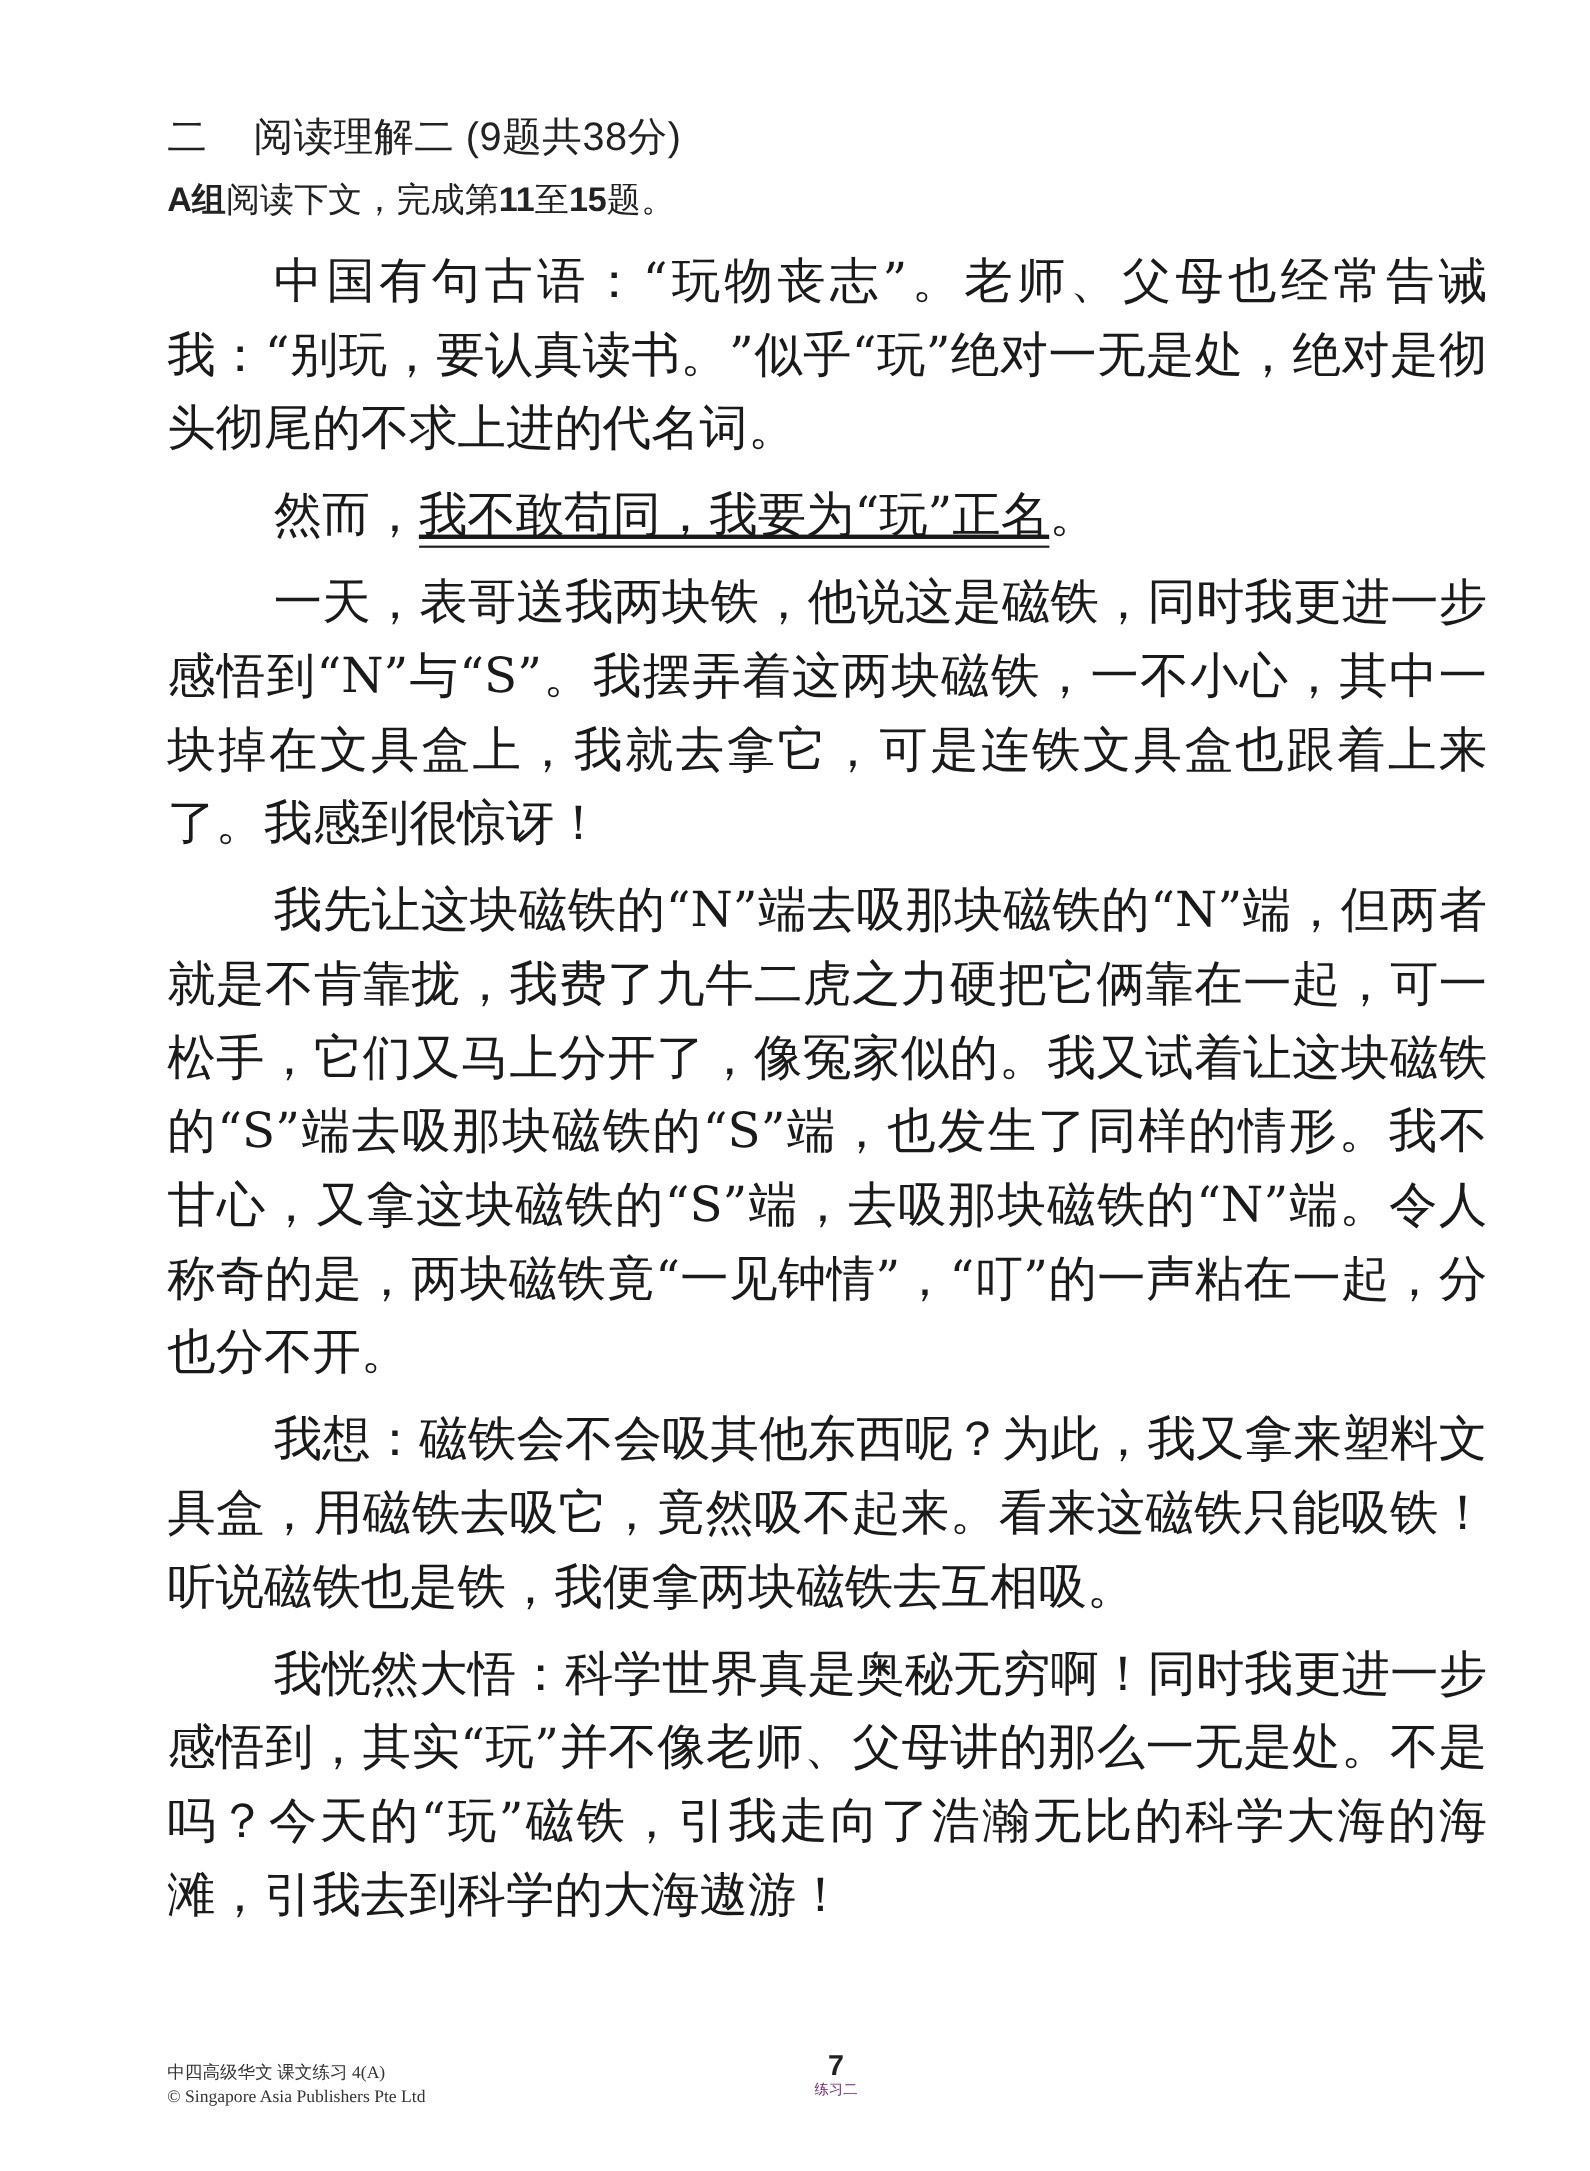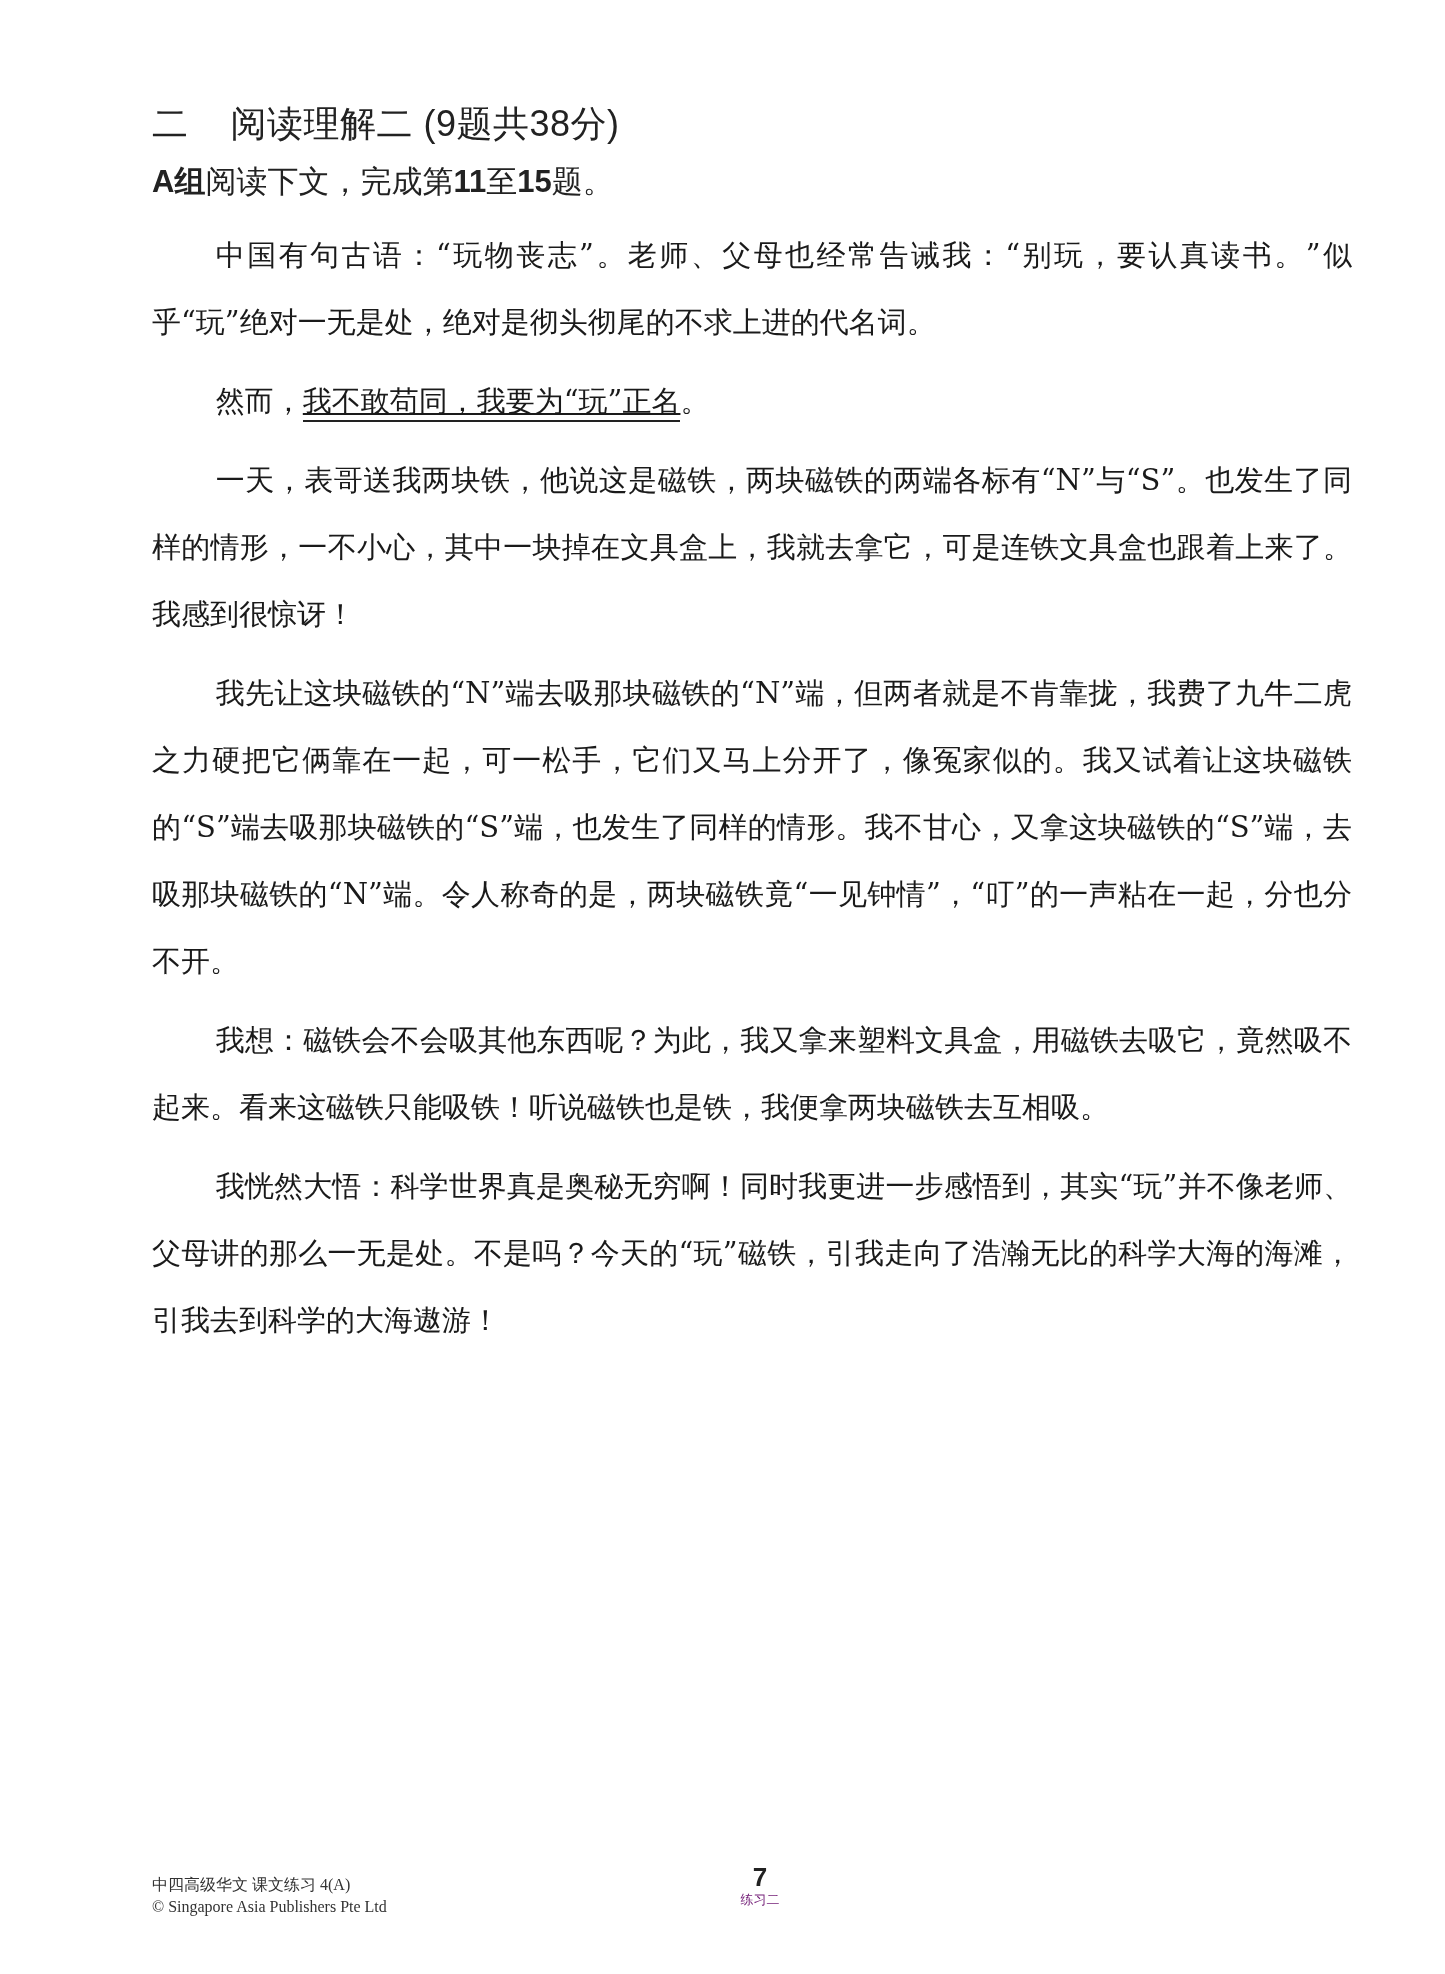--- a/index.html
+++ b/index.html
@@ -14,21 +14,21 @@
   .group-title {
     position: absolute; left: 152px; top: 150px;
     font-family: "Liberation Sans", "DejaVu Sans", sans-serif;
     font-size: 31px; line-height: 40px; color: #222;
   }
   .group-title .grp { font-weight: bold; }
   .group-title .b { font-weight: bold; }
   .article {
     position: absolute; left: 152px; top: 210px; width: 1200px;
     font-family: "DejaVu Serif", "Liberation Serif", serif;
-    font-size: 29px; line-height: 67px; color: #1a1a1a;
+    font-size: 44px; line-height: 67px; color: #1a1a1a;
     text-align: justify; text-justify: inter-character;
   }
   .article p { margin: 0 0 12px 0; text-indent: 2.2em; }
   .ul { border-bottom: 2px solid #222; padding-bottom: 2px; text-decoration: underline; }
   .footer-left {
     position: absolute; left: 152px; top: 1862px;
     font-family: "Liberation Serif", "DejaVu Serif", serif;
     font-size: 16px; line-height: 22px; color: #333;
   }
   .footer-center {
@@ -51,21 +51,21 @@
     <span class="num">二</span><span>阅读理解二 (9题共38分)</span>
   </div>
 
   <div class="group-title">
     <span class="grp">A组</span><span>阅读下文，完成第</span><span class="b">11</span><span>至</span><span class="b">15</span><span>题。</span>
   </div>
 
   <div class="article">
     <p>中国有句古语：“玩物丧志”。老师、父母也经常告诫我：“别玩，要认真读书。”似乎“玩”绝对一无是处，绝对是彻头彻尾的不求上进的代名词。</p>
     <p><span>然而，</span><span class="ul">我不敢苟同，我要为“玩”正名</span><span>。</span></p>
-    <p>一天，表哥送我两块铁，他说这是磁铁，两块磁铁的两端各标有“N”与“S”。也发生了同样的情形，一不小心，其中一块掉在文具盒上，我就去拿它，可是连铁文具盒也跟着上来了。我感到很惊讶！</p>
+    <p>一天，表哥送我两块铁，他说这是磁铁，同时我更进一步感悟到“N”与“S”。我摆弄着这两块磁铁，一不小心，其中一块掉在文具盒上，我就去拿它，可是连铁文具盒也跟着上来了。我感到很惊讶！</p>
     <p>我先让这块磁铁的“N”端去吸那块磁铁的“N”端，但两者就是不肯靠拢，我费了九牛二虎之力硬把它俩靠在一起，可一松手，它们又马上分开了，像冤家似的。我又试着让这块磁铁的“S”端去吸那块磁铁的“S”端，也发生了同样的情形。我不甘心，又拿这块磁铁的“S”端，去吸那块磁铁的“N”端。令人称奇的是，两块磁铁竟“一见钟情”，“叮”的一声粘在一起，分也分不开。</p>
     <p>我想：磁铁会不会吸其他东西呢？为此，我又拿来塑料文具盒，用磁铁去吸它，竟然吸不起来。看来这磁铁只能吸铁！听说磁铁也是铁，我便拿两块磁铁去互相吸。</p>
     <p>我恍然大悟：科学世界真是奥秘无穷啊！同时我更进一步感悟到，其实“玩”并不像老师、父母讲的那么一无是处。不是吗？今天的“玩”磁铁，引我走向了浩瀚无比的科学大海的海滩，引我去到科学的大海遨游！</p>
   </div>
 
   <div class="footer-left">
     <div>中四高级华文 课文练习 4(A)</div>
     <div>© Singapore Asia Publishers Pte Ltd</div>
   </div>
 

